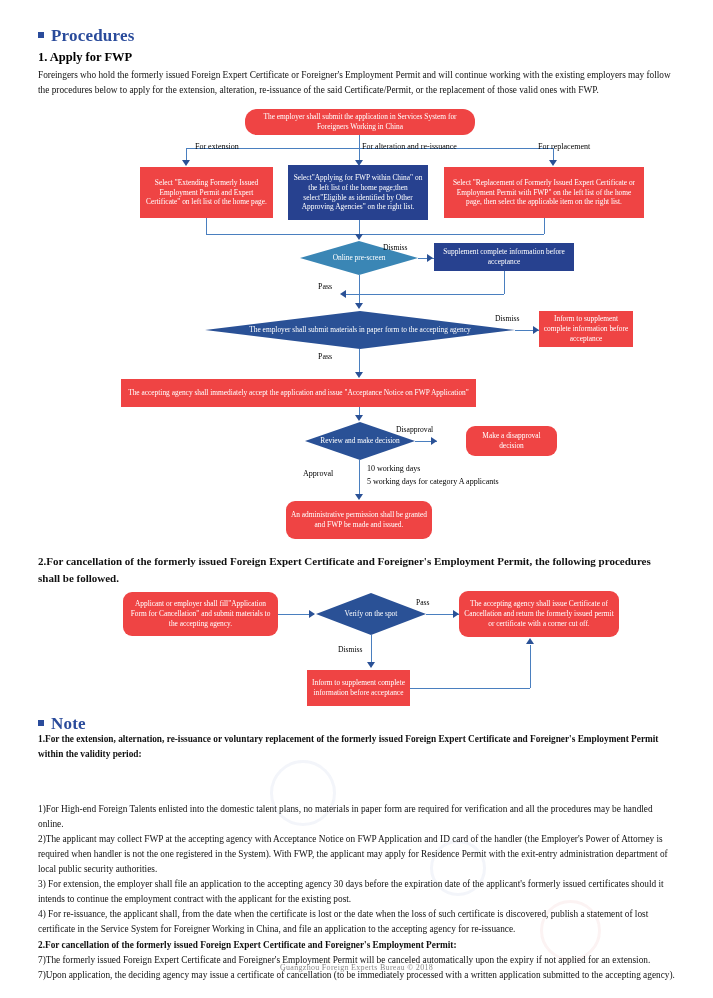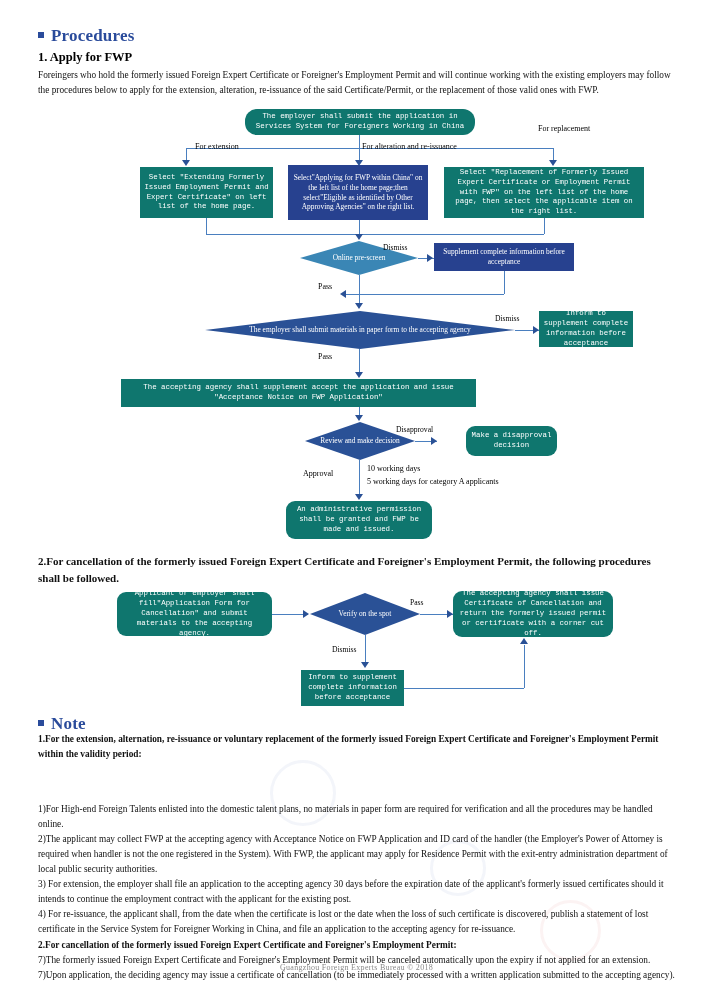--- a/index.html
+++ b/index.html
@@ -28,21 +28,21 @@
   .para.bold{font-weight:bold;}
 
   
   .fc{position:absolute;}
   .node{
     position:absolute;box-sizing:border-box;
     display:flex;align-items:center;justify-content:center;text-align:center;
     color:#ffffff;font-size:7.4px;line-height:1.33;
     padding:2px 4px;font-family:"Liberation Serif",serif;
   }
-  .node.teal{background:#0f766e;font-family:Liberation Mono, monospace;}
+  .node.teal{background:#ef4444;}
   .node.navy{background:#27418f;}
   .node.round{border-radius:9px;}
   .node.round-lg{border-radius:12px;}
 
   
   .diamond{
     position:absolute;box-sizing:border-box;
     display:flex;align-items:center;justify-content:center;text-align:left;
     color:#fff;font-size:7.4px;line-height:1.3;
     clip-path:polygon(50% 0,100% 50%,50% 100%,0 50%);
@@ -91,21 +91,21 @@
   <div class="fc" style="left:0;top:0;width:713px;height:545px;">
 
     <div class="node teal round-lg" style="left:245px;top:109px;width:230px;height:26px;">The employer shall submit the application in Services System for Foreigners Working in China</div>
 
     <div class="ln v" style="left:359px;top:135px;height:13px;"></div>
 
     <div class="ln h" style="left:186px;top:148px;width:367px;"></div>
 
     <div class="lbl" style="left:195px;top:142px;">For extension</div>
     <div class="lbl" style="left:362px;top:142px;">For alteration and re-issuance</div>
-    <div class="lbl" style="left:538px;top:124px;">For replacement</div>
+    <div class="lbl" style="left:538px;top:142px;">For replacement</div>
 
     <div class="ln v" style="left:186px;top:148px;height:15px;"></div>
     <div class="arw down" style="left:182px;top:160px;"></div>
 
     <div class="ln v" style="left:359px;top:148px;height:15px;"></div>
     <div class="arw down" style="left:355px;top:160px;"></div>
 
     <div class="ln v" style="left:553px;top:148px;height:15px;"></div>
     <div class="arw down" style="left:549px;top:160px;"></div>
 
@@ -139,21 +139,21 @@
 
     <div class="ln h" style="left:515px;top:330px;width:24px;"></div>
     <div class="arw right" style="left:533px;top:326px;"></div>
     <div class="lbl sm" style="left:495px;top:314px;">Dismiss</div>
     <div class="node teal" style="left:539px;top:311px;width:94px;height:36px;">Inform to supplement complete information before acceptance</div>
 
     <div class="lbl" style="left:318px;top:352px;">Pass</div>
     <div class="ln v" style="left:359px;top:349px;height:25px;"></div>
     <div class="arw down" style="left:355px;top:372px;"></div>
 
-    <div class="node teal" style="left:121px;top:379px;width:355px;height:28px;">The accepting agency shall supplement accept the application and issue "Acceptance Notice on FWP Application"</div>
+    <div class="node teal" style="left:121px;top:379px;width:355px;height:28px;">The accepting agency shall immediately accept the application and issue "Acceptance Notice on FWP Application"</div>
 
     <div class="ln v" style="left:359px;top:407px;height:11px;"></div>
     <div class="arw down" style="left:355px;top:415px;"></div>
 
     <div class="diamond deep" style="left:305px;top:422px;width:110px;height:38px;">Review and make decision</div>
 
     <div class="ln h" style="left:415px;top:441px;width:22px;"></div>
     <div class="arw right" style="left:431px;top:437px;"></div>
     <div class="lbl sm" style="left:396px;top:425px;">Disapproval</div>
     <div class="node teal round" style="left:437px;top:426px;width:91px;height:30px;margin-left:29px;">Make a disapproval decision</div>
@@ -162,21 +162,21 @@
     <div class="lbl" style="left:367px;top:464px;">10 working days</div>
     <div class="lbl" style="left:367px;top:477px;">5 working days for category A applicants</div>
     <div class="ln v" style="left:359px;top:460px;height:36px;"></div>
     <div class="arw down" style="left:355px;top:494px;"></div>
 
     <div class="node teal round" style="left:286px;top:501px;width:146px;height:38px;">An administrative permission shall be granted and FWP be made and issued.</div>
   </div>
 
   <div class="para bold" style="left:38px;top:553px;width:637px;font-size:11px;line-height:1.5;">2.For cancellation of the formerly issued Foreign Expert Certificate and Foreigner's Employment Permit, the following procedures shall be followed.</div>
 
-  <div class="fc" style="left:0;top:0;width:630px;height:720px;padding-left:27px;">
+  <div class="fc" style="left:6px;top:0;width:630px;height:720px;padding-left:27px;">
 
     <div class="node teal round" style="left:117px;top:592px;width:155px;height:44px;">Applicant or employer shall fill"Application Form for Cancellation" and submit materials to the accepting agency.</div>
 
     <div class="ln h" style="left:272px;top:614px;width:36px;"></div>
     <div class="arw right" style="left:303px;top:610px;"></div>
 
     <div class="diamond navy" style="left:310px;top:593px;width:110px;height:42px;">Verify on the spot</div>
 
     <div class="ln h" style="left:420px;top:614px;width:33px;"></div>
     <div class="arw right" style="left:447px;top:610px;"></div>

